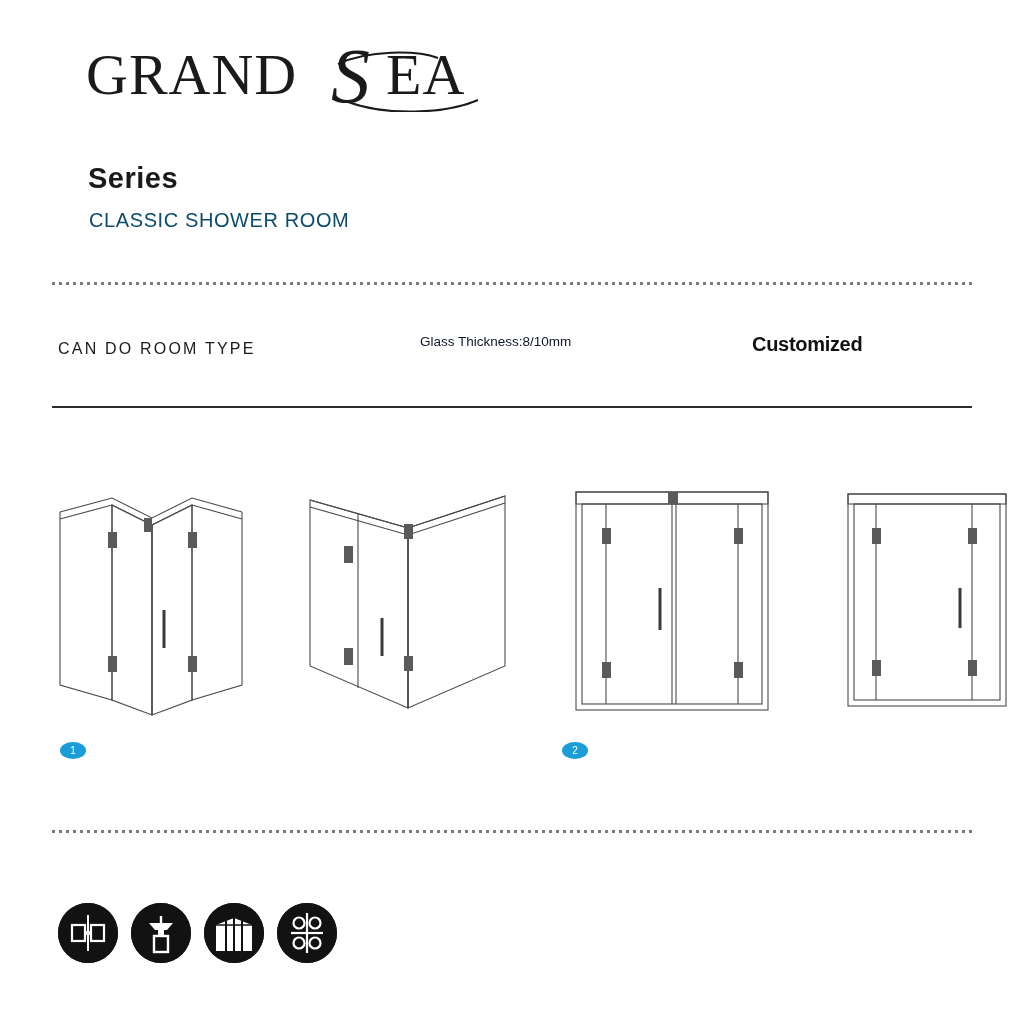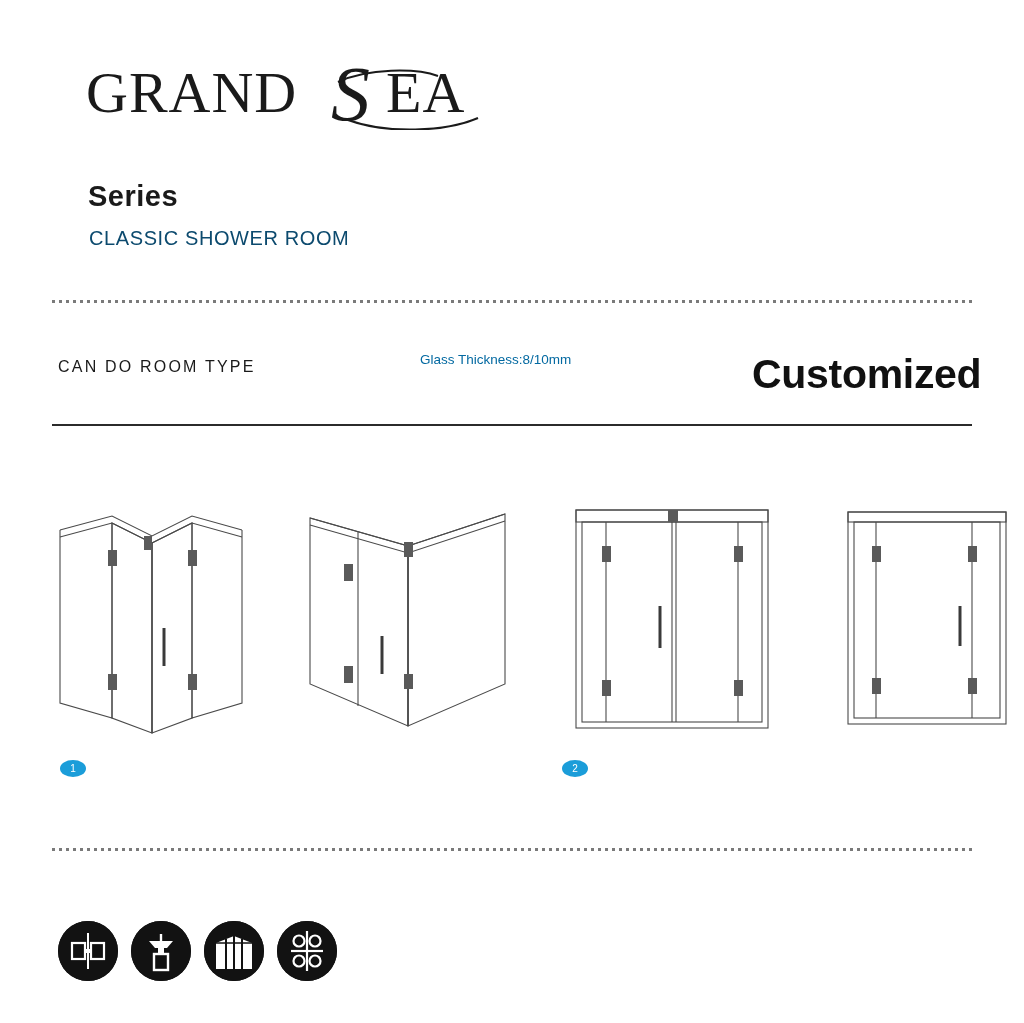--- a/index.html
+++ b/index.html
@@ -12,21 +12,20 @@
     height: 1023px;
     font-family: "Liberation Sans", sans-serif;
     color: #1a1a1a;
     position: relative;
     overflow: hidden;
   }
   .page {
     position: relative;
     width: 1024px;
     height: 857px;
-    margin-top: 18px;
   }
 
   
   .brand {
     position: absolute;
     left: 86px;
     top: 42px;
     width: 520px;
     height: 70px;
   }
@@ -72,27 +71,27 @@
     font-size: 16px;
     letter-spacing: 2.2px;
     color: #1a1a1a;
   }
   .spec {
     position: absolute;
     left: 420px;
     top: 332px;
     font-size: 13.5px;
     line-height: 20px;
-    color: #0369a1;
+    color: #0f172a;
   }
   .customized {
     position: absolute;
     left: 752px;
     top: 333px;
-    font-size: 41px;
+    font-size: 20px;
     font-weight: bold;
     letter-spacing: -0.3px;
     color: #111111;
   }
   .solid-rule {
     position: absolute;
     left: 52px;
     top: 406px;
     width: 920px;
     height: 2px;

